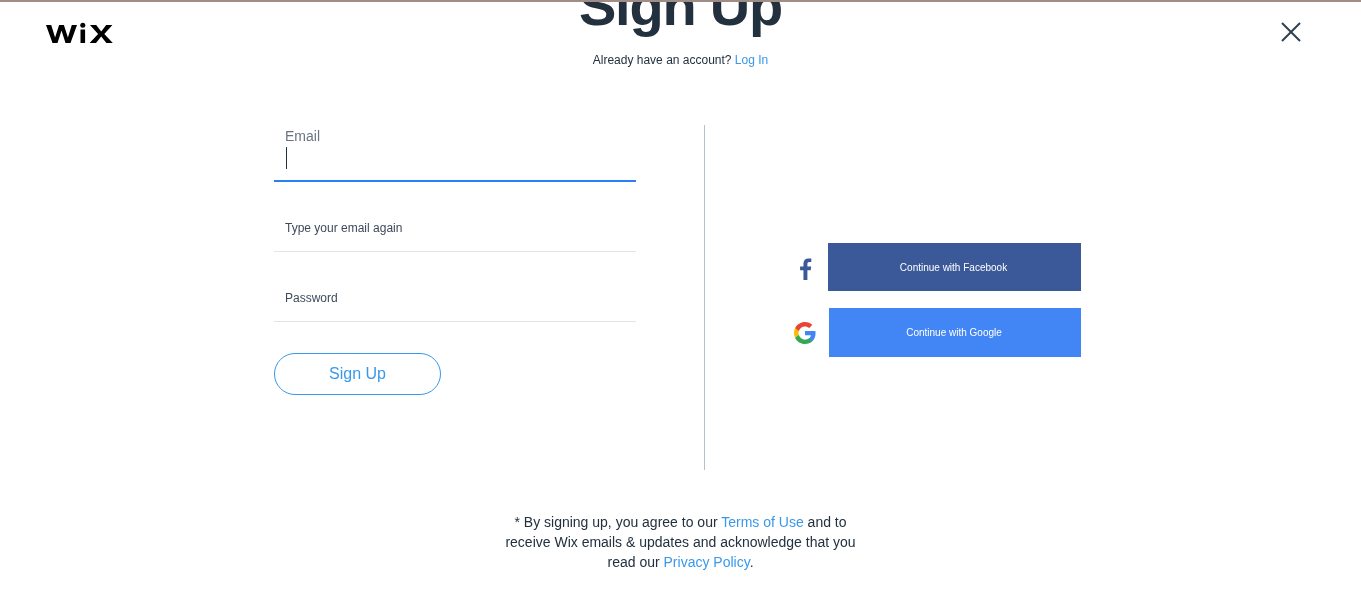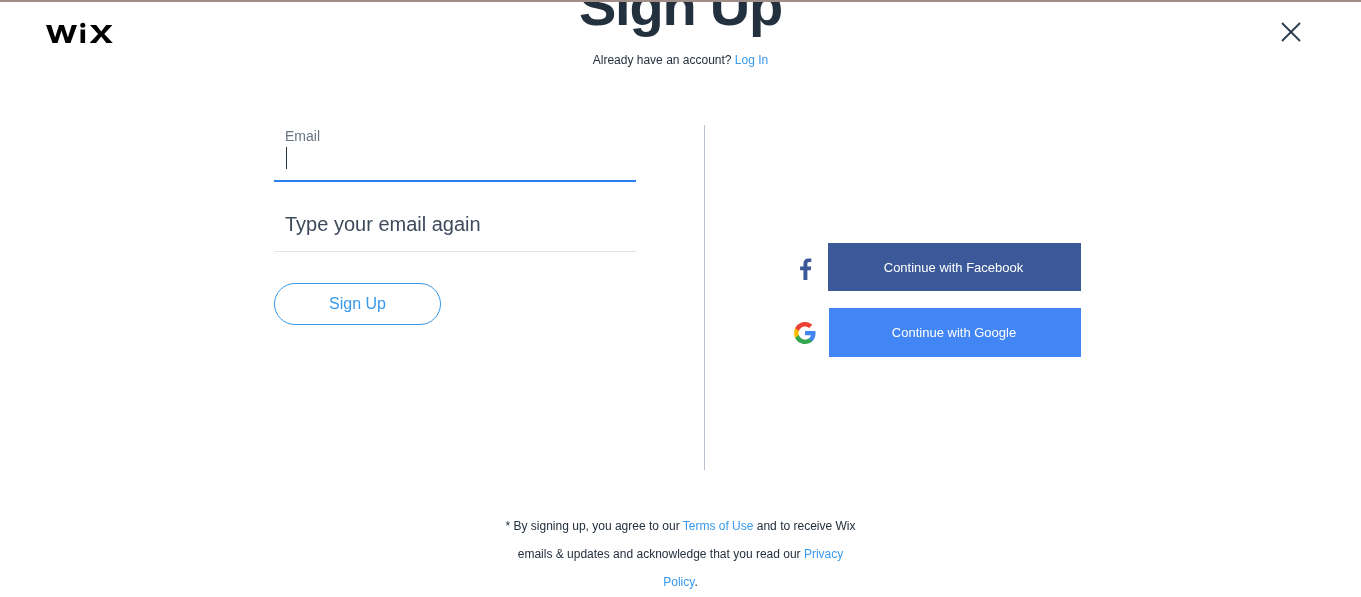--- a/index.html
+++ b/index.html
@@ -99,21 +99,21 @@
     left: 11px;
     top: 1px;
     font-size: 14px;
     color: #6a7481;
     line-height: 1.3;
   }
   .field-text {
     position: absolute;
     left: 11px;
     bottom: 14px;
-    font-size: 20px;
+    font-size: 12px;
     color: #3d4a5c;
     line-height: 1.3;
   }
   .caret {
     position: absolute;
     left: 12px;
     top: 21px;
     width: 1px;
     height: 22px;
     background: #23303e;
@@ -167,36 +167,36 @@
   .social-btn.google .social-icon-tile {
     width: 49px;
     flex: 0 0 49px;
   }
   .social-label {
     flex: 1;
     display: flex;
     align-items: center;
     justify-content: center;
     color: #ffffff;
-    font-size: 13px;
+    font-size: 10px;
     padding-right: 2px;
   }
   
   .footer {
     position: absolute;
     left: 0;
     top: 512px;
     width: 1361px;
     text-align: center;
   }
   .footer-inner {
     display: inline-block;
     width: 352px;
-    font-size: 12px;
-    line-height: 28px;
+    font-size: 14px;
+    line-height: 20px;
     color: #23303e;
   }
 </style>
 </head>
 <body>
 
 <div class="top-border"></div>
 
 <div class="logo">
   <svg width="76" height="32" viewBox="0 0 76 32" aria-hidden="true">
@@ -230,20 +230,23 @@
 
   <div class="field focused">
     <span class="float-label">Email</span>
     <span class="caret"></span>
   </div>
 
   <div class="field field-gap">
     <span class="field-text">Type your email again</span>
   </div>
 
+  <div class="field field-gap">
+    <span class="field-text">Password</span>
+  </div>
 
 
   <div class="signup-btn">Sign Up</div>
 </div>
 
 <div class="social-col">
 
   <div class="social-btn facebook">
     <span class="social-icon-tile">
       <svg width="26" height="26" viewBox="0 0 26 26" aria-hidden="true">

